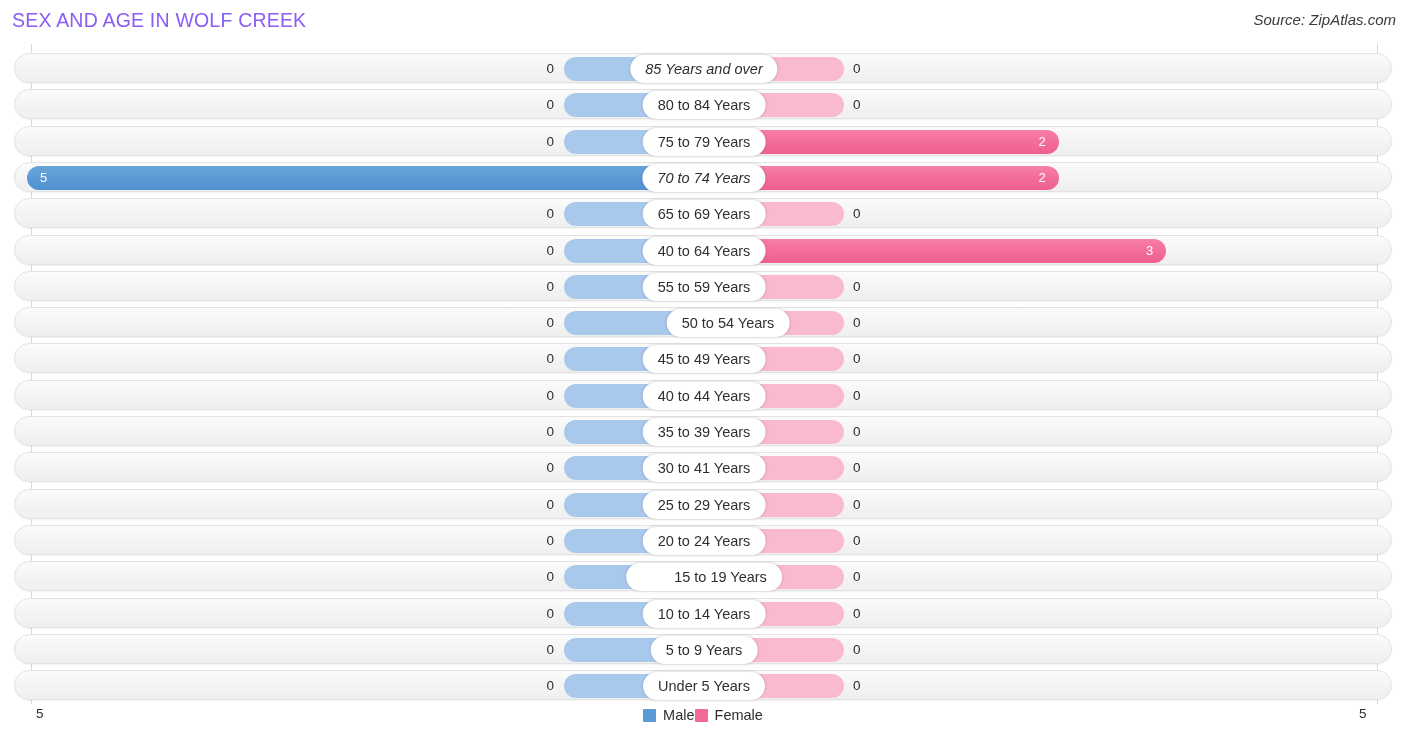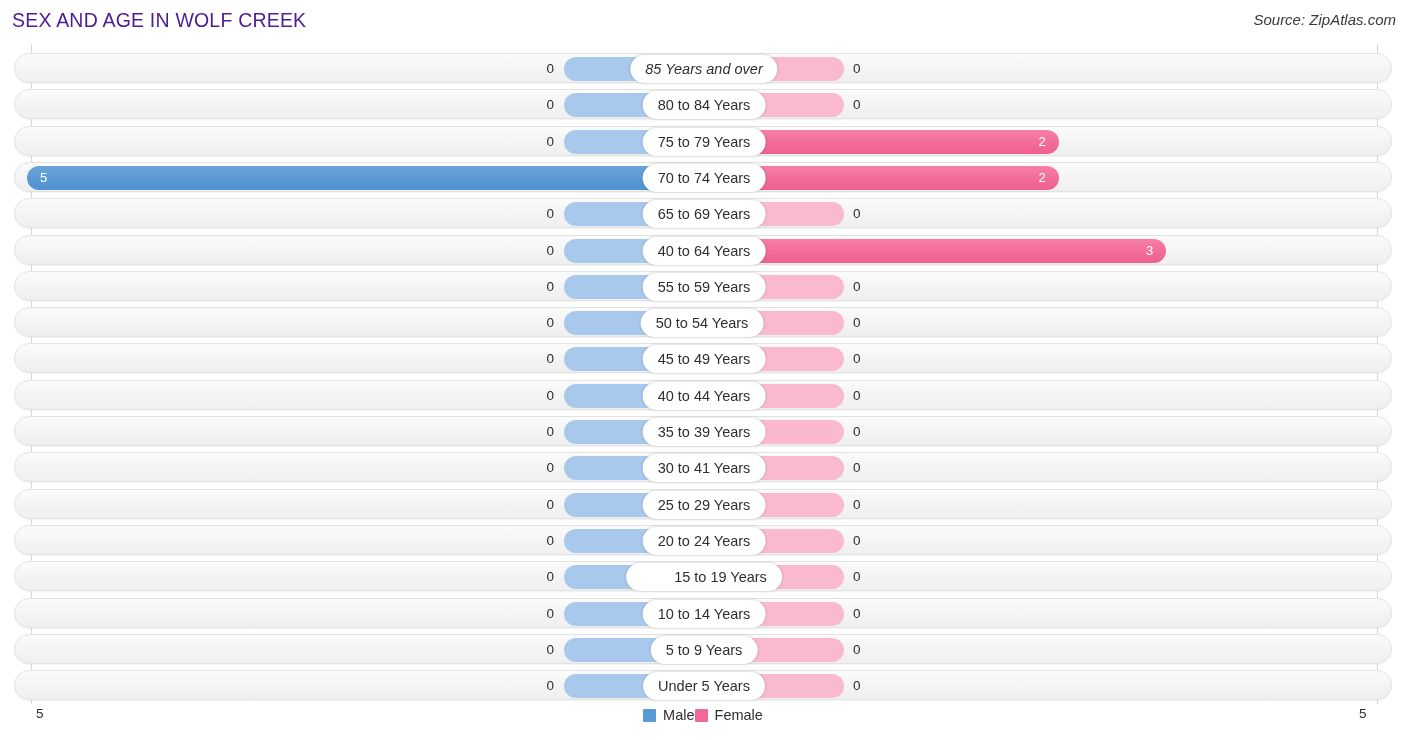--- a/index.html
+++ b/index.html
@@ -19,21 +19,21 @@
   #header {
     position: absolute;
     top: 0; left: 0; right: 0;
     height: 44px;
   }
   #chart-title {
     position: absolute;
     left: 12px;
     top: 9px;
     font-size: 19.5px;
-    color: #4c1d95;
+    color: #8b5cf6;
     letter-spacing: .2px;
     white-space: nowrap;
   }
   #source-label {
     position: absolute;
     right: 10px;
     top: 11px;
     font-size: 15px;
     font-style: italic;
     color: #3b3b3b;
@@ -202,21 +202,21 @@
         <span class="bar-value-outside left" style="right: 837px; top: 0px;">0</span>
         <div class="age-pill" style="left: 689px;">75 to 79 Years</div>
       </div>
       <div class="row" style="top: 117.9px;">
         <div class="bar bar-male filled" style="left: 12px; width: 677px;">
           <span class="bar-value-inside left">5</span>
         </div>
         <div class="bar bar-female filled" style="left: 689px; width: 354.8px;">
           <span class="bar-value-inside right">2</span>
         </div>
-        <div class="age-pill" style="left: 689px;">70 to 74 Years</div>
+        <div class="age-pill" style="left: 689px; font-style: italic;">70 to 74 Years</div>
       </div>
       <div class="row" style="top: 154.2px;">
         <div class="bar bar-male" style="left: 549px; width: 140px;"></div>
         <div class="bar bar-female" style="left: 689px; width: 140px;"></div>
         <span class="bar-value-outside left" style="right: 837px; top: 0px;">0</span>
         <span class="bar-value-outside right" style="left: 838px; top: 0px;">0</span>
         <div class="age-pill" style="left: 689px;">65 to 69 Years</div>
       </div>
       <div class="row" style="top: 190.5px;">
         <div class="bar bar-male" style="left: 549px; width: 140px;"></div>
@@ -231,21 +231,21 @@
         <div class="bar bar-female" style="left: 689px; width: 140px;"></div>
         <span class="bar-value-outside left" style="right: 837px; top: 0px;">0</span>
         <span class="bar-value-outside right" style="left: 838px; top: 0px;">0</span>
         <div class="age-pill" style="left: 689px;">55 to 59 Years</div>
       </div>
       <div class="row" style="top: 263.1px;">
         <div class="bar bar-male" style="left: 549px; width: 140px;"></div>
         <div class="bar bar-female" style="left: 689px; width: 140px;"></div>
         <span class="bar-value-outside left" style="right: 837px; top: 0px;">0</span>
         <span class="bar-value-outside right" style="left: 838px; top: 0px;">0</span>
-        <div class="age-pill" style="left: 687px;">50 to 54 Years</div>
+        <div class="age-pill" style="left: 713px;">50 to 54 Years</div>
       </div>
       <div class="row" style="top: 299.4px;">
         <div class="bar bar-male" style="left: 549px; width: 140px;"></div>
         <div class="bar bar-female" style="left: 689px; width: 140px;"></div>
         <span class="bar-value-outside left" style="right: 837px; top: 0px;">0</span>
         <span class="bar-value-outside right" style="left: 838px; top: 0px;">0</span>
         <div class="age-pill" style="left: 689px;">45 to 49 Years</div>
       </div>
       <div class="row" style="top: 335.7px;">
         <div class="bar bar-male" style="left: 549px; width: 140px;"></div>

